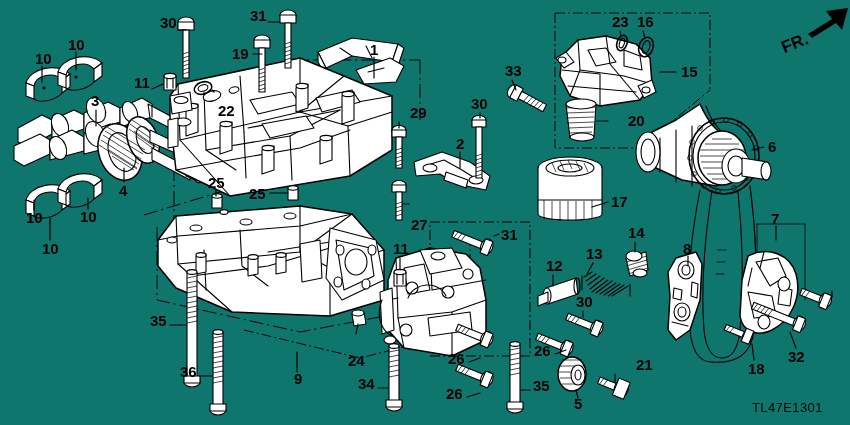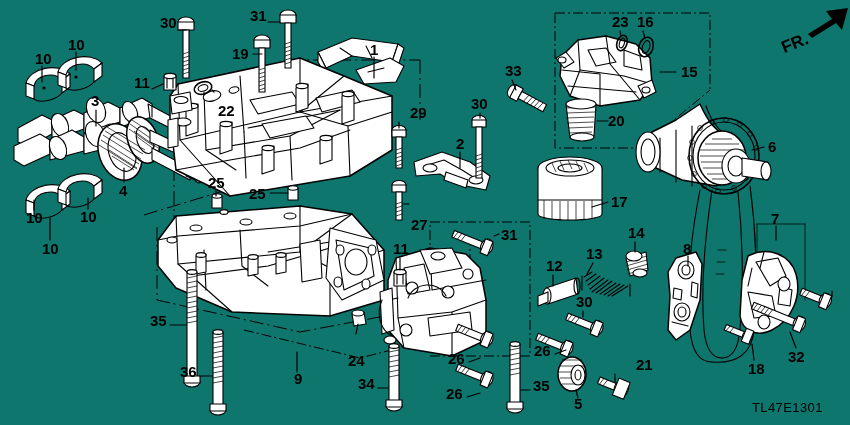--- a/index.html
+++ b/index.html
@@ -762,21 +762,21 @@
     <span class="num" style="left:294px;top:371px;">9</span>
     <span class="num" style="left:348px;top:331px;margin-top:22px;">24</span>
     <span class="num" style="left:358px;top:376px;">34</span>
     <span class="num" style="left:533px;top:378px;">35</span>
     <span class="num" style="left:574px;top:396px;">5</span>
     <span class="num" style="left:608px;top:357px;margin-left:28px;">21</span>
     <span class="num" style="left:505px;top:63px;">33</span>
     <span class="num" style="left:612px;top:14px;">23</span>
     <span class="num" style="left:637px;top:14px;">16</span>
     <span class="num" style="left:681px;top:64px;">15</span>
-    <span class="num" style="left:608px;top:113px;text-align:right;">20</span>
+    <span class="num" style="left:628px;top:113px;text-align:right;">20</span>
     <span class="num" style="left:611px;top:194px;">17</span>
     <span class="num" style="left:768px;top:139px;">6</span>
     <span class="num" style="left:771px;top:211px;">7</span>
     <span class="num" style="left:683px;top:241px;">8</span>
     <span class="num" style="left:852px;top:274px;margin-top:20px;">28</span>
     <span class="num" style="left:748px;top:361px;">18</span>
     <span class="num" style="left:788px;top:349px;">32</span>
   </div>
 
   <div style="position:absolute;left:786px;top:38px;">

